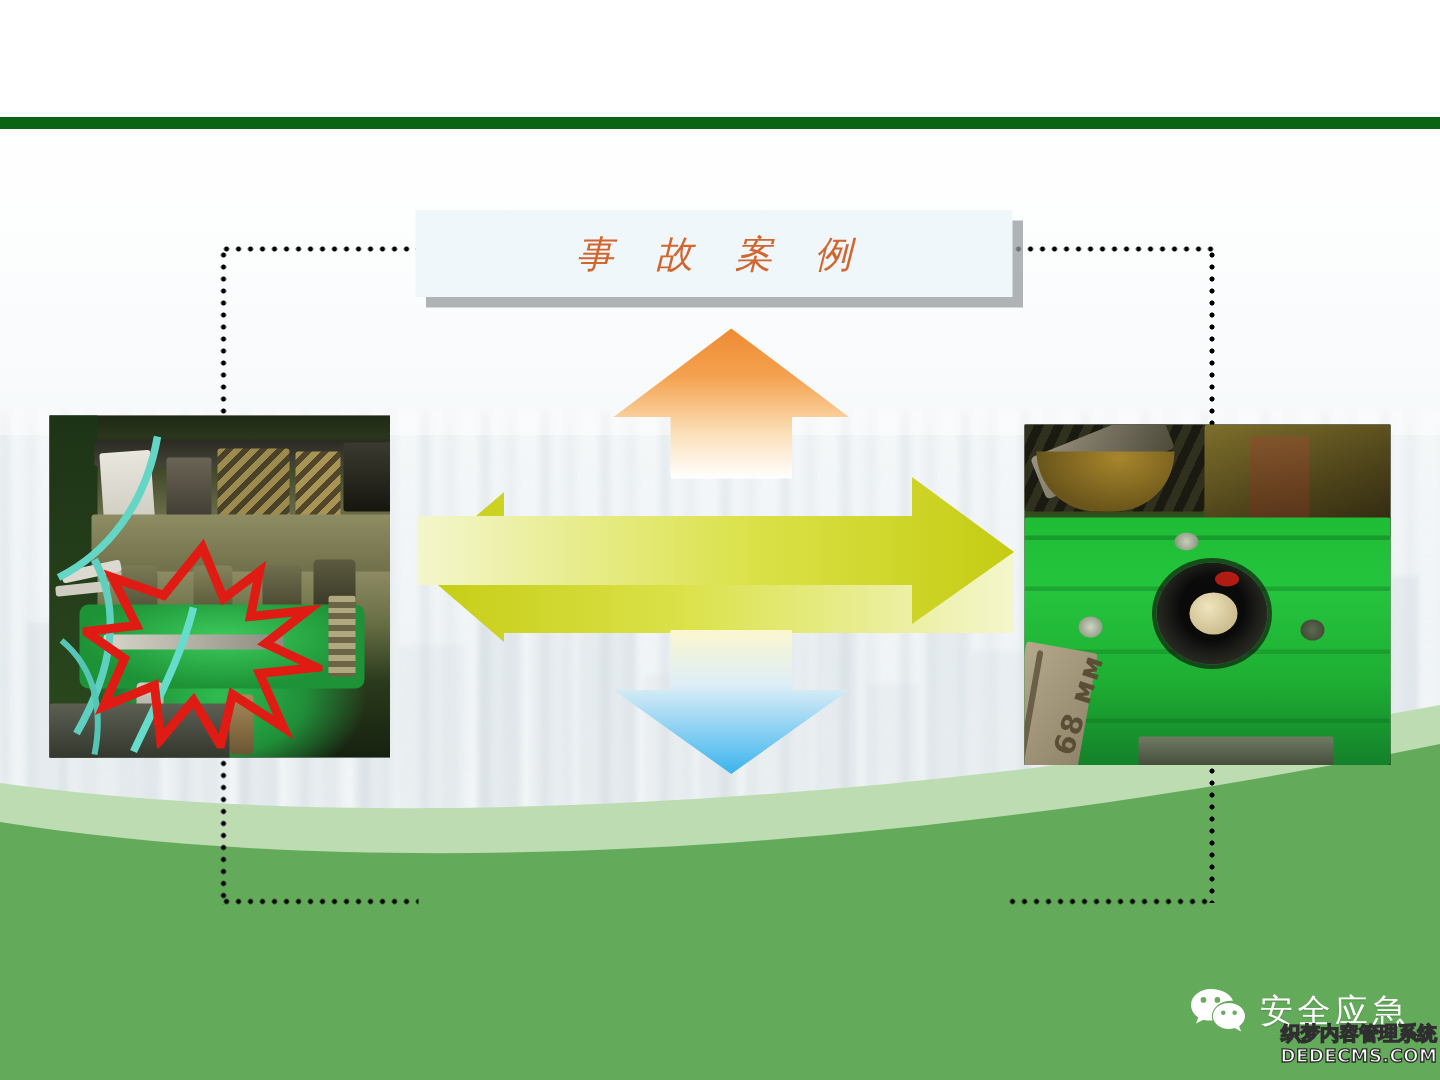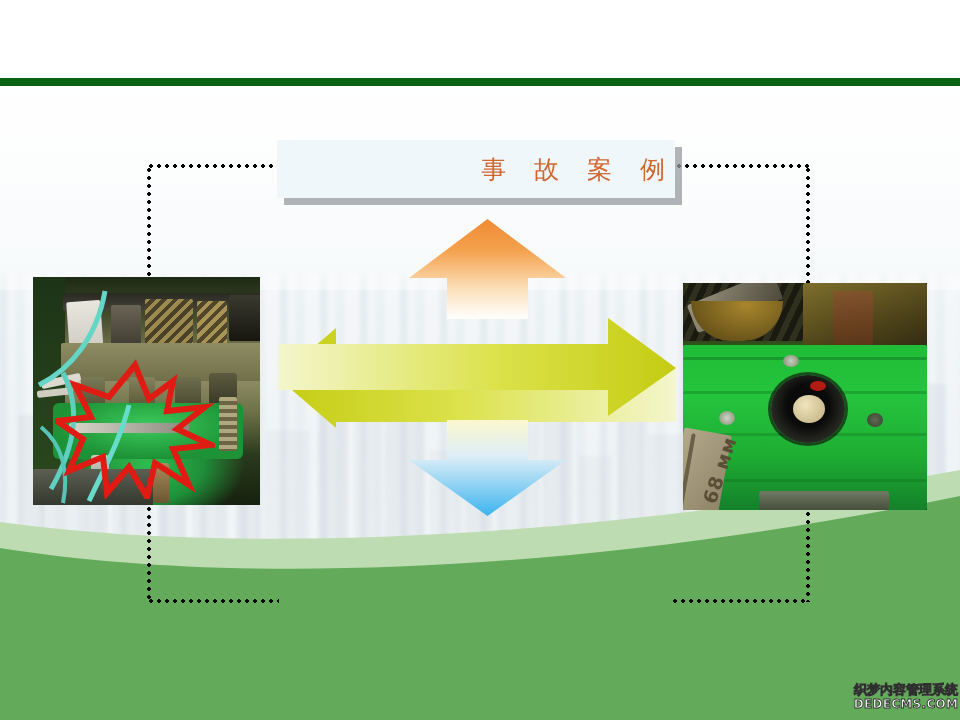--- a/index.html
+++ b/index.html
@@ -90,21 +90,21 @@
   .dots-v{
     position:absolute;width:4px;
     background-image:radial-gradient(circle, #000 0 1.6px, rgba(0,0,0,0) 1.8px);
     background-size:4px 8px;background-repeat:repeat-y;background-position:0 0;
   }
 
   
   .callout{
     position:absolute;background:#f0f7fb;
     box-shadow:7px 7px 0 0 rgba(150,155,158,.75);
-    display:flex;align-items:center;justify-content:flex-end;
+    display:flex;align-items:center;justify-content:center;font-style:italic;
   }
   .callout-title{left:277px;top:140px;width:398px;height:58px;}
   .callout-bottom{left:275px;top:572px;width:396px;height:58px;}
   .title-text{
     color:#d2662f;font-size:25px;letter-spacing:10px;
     text-indent:10px;font-family:"DejaVu Sans","Liberation Sans",sans-serif;
     white-space:nowrap;
   }
   .bottom-text{
     color:#d8334a;font-size:23px;letter-spacing:2px;
@@ -303,19 +303,37 @@
       </linearGradient>
     </defs>
     <path d="M42,2 L123,2 L123,42 L161,42 L82.5,98 L4,42 L42,42 Z" fill="url(#gDn)"></path>
   </svg>
 
   <div class="callout callout-title">
     <span class="title-text">事 故 案 例</span>
   </div>
 
 
+  <div class="brand">
+    <span class="wechat-ico">
+      <svg width="38" height="32" viewBox="0 0 38 32" xmlns="http://www.w3.org/2000/svg">
+        <g fill="#ffffff">
+          <path d="M14.2,1.3C6.9,1.3,1,6.1,1,12c0,3.3,1.9,6.3,4.9,8.3L4.3,24.4l5-2.6c1.5,0.4,3.1,0.6,4.9,0.6
+                   c0.4,0,0.8,0,1.2,0c-0.3-0.9-0.5-1.8-0.5-2.8c0-5.8,5.7-10.5,12.7-10.5c0.5,0,0.9,0,1.4,0.1
+                   C27.7,4.8,21.6,1.3,14.2,1.3z"></path>
+          <circle cx="9.3" cy="8.6" r="1.9" fill="#6aab5e"></circle>
+          <circle cx="18.6" cy="8.6" r="1.9" fill="#6aab5e"></circle>
+          <path d="M37,19.3c0-4.8-4.8-8.7-10.7-8.7S15.6,14.5,15.6,19.3c0,4.8,4.8,8.7,10.7,8.7c1.3,0,2.6-0.2,3.8-0.6
+                   l4.3,2.2l-1.3-3.5C35.5,24.4,37,22,37,19.3z"></path>
+          <circle cx="22.5" cy="17.2" r="1.5" fill="#6aab5e"></circle>
+          <circle cx="30.1" cy="17.2" r="1.5" fill="#6aab5e"></circle>
+        </g>
+      </svg>
+    </span>
+    <span class="brand-text">安全应急</span>
+  </div>
 
   <div class="watermark">
     <div class="wm1">织梦内容管理系统</div>
     <div class="wm2">DEDECMS.COM</div>
   </div>
 
 </div>
 
 </body></html>

